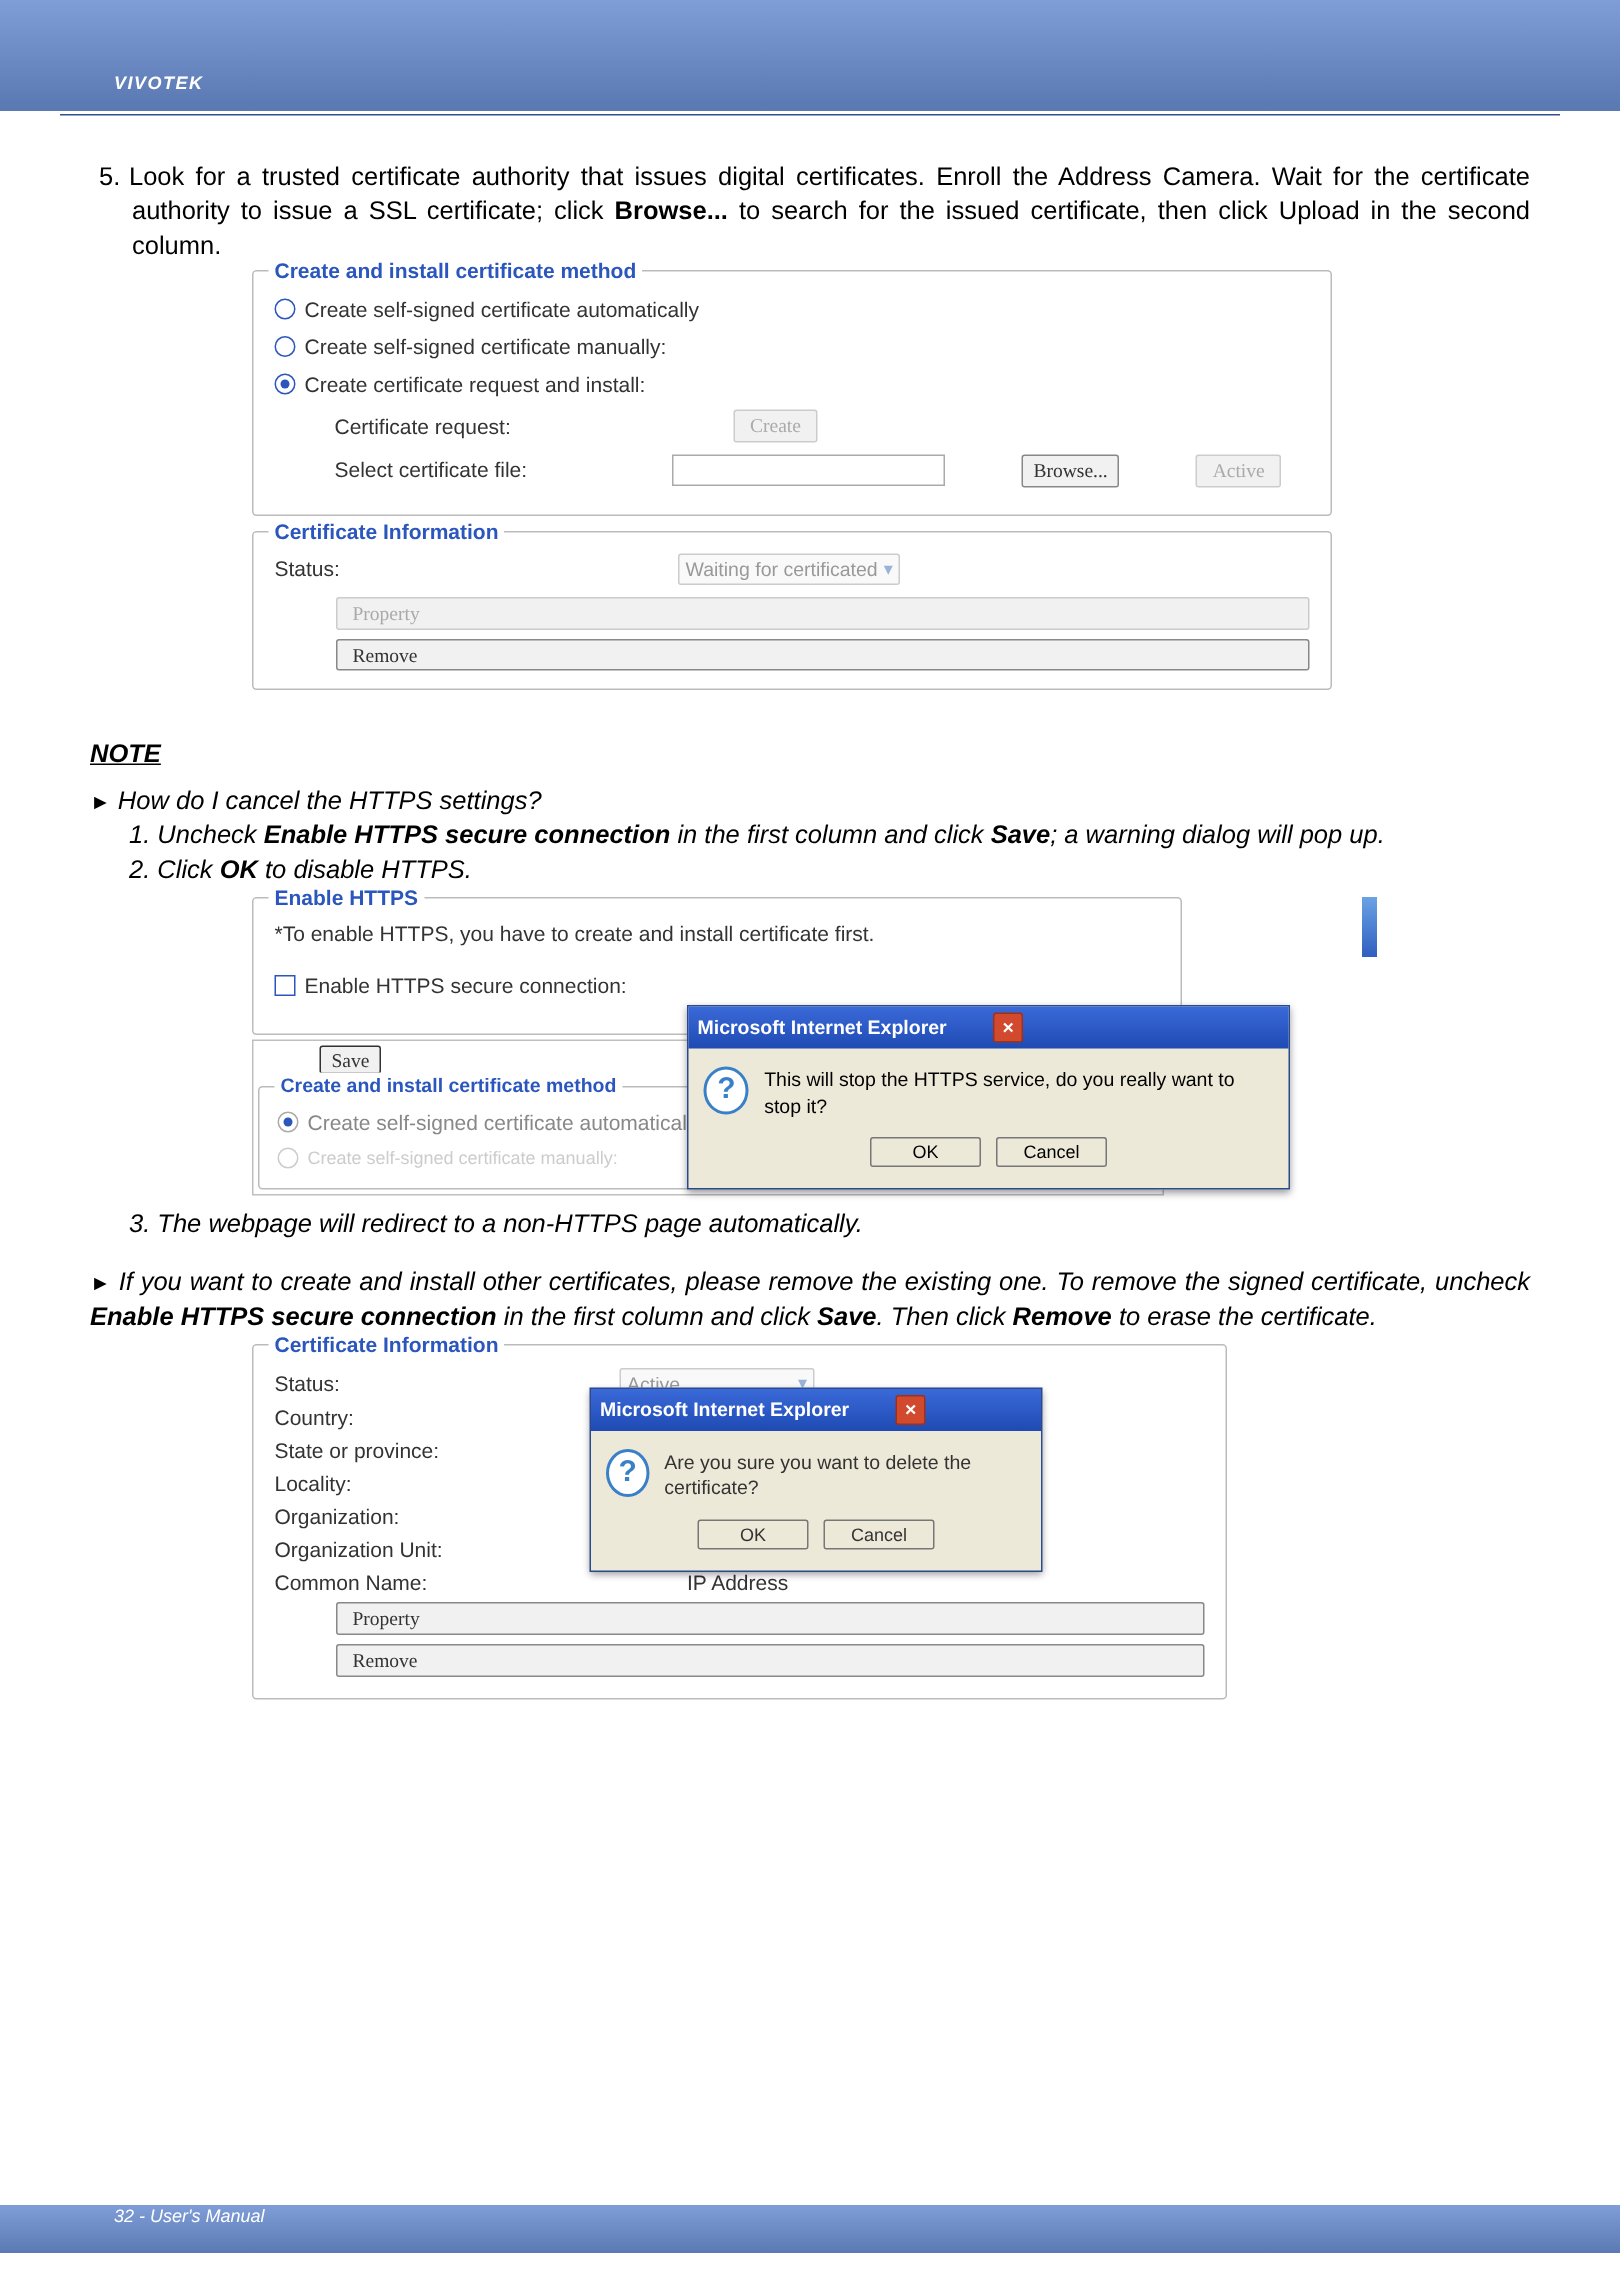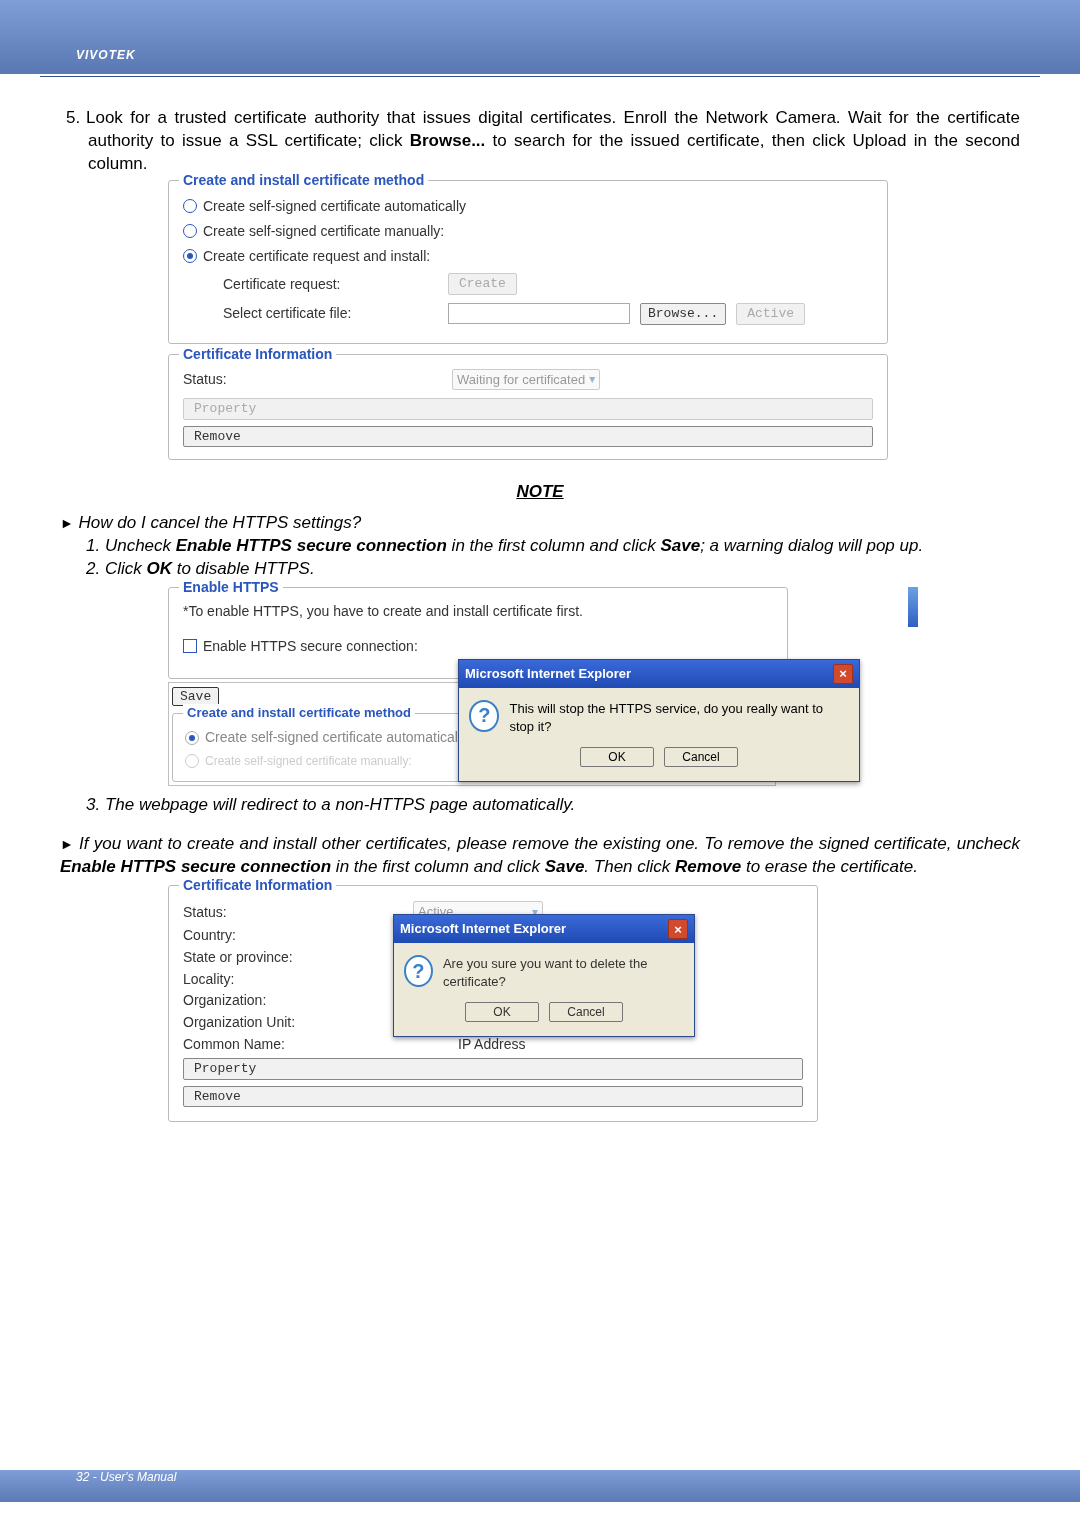--- a/index.html
+++ b/index.html
@@ -115,22 +115,23 @@
   }
   .lbl {
     min-width: 150px;
   }
   .btn {
     border: 1px solid #888;
     background: #f1f1f1;
     padding: 1px 10px;
     border-radius: 2px;
     font-size: 13px;
-    font-family: Liberation Mono, monospace;
+    font-family: Liberation Serif, serif;
     color: #333;
+    margin-left: 41px;
   }
   .btn.disabled {
     color: #aaa;
     border-color: #ccc;
   }
   .btn.sm {
     padding: 1px 7px;
   }
   .file-input {
     border: 1px solid #aaa;
@@ -164,23 +165,22 @@
   .btn-row {
     display: flex;
     gap: 6px;
     margin-top: 4px;
     flex-direction: column;
   }
   .note-title {
     font-weight: bold;
     font-style: italic;
     text-decoration: underline;
-    margin: 21px 0 8px 0;
+    margin: 32px 0 8px 0;
     font-size: 17px;
-    text-align: center;
   }
   .note-block {
     font-style: italic;
     font-size: 17px;
   }
   .note-block .tri {
     font-style: normal;
     font-size: 14px;
   }
   .note-block .bold { font-weight: bold; }
@@ -220,22 +220,23 @@
     width: 350px;
     font-size: 13px;
   }
   .ie-title {
     background: linear-gradient(#3a6ad9, #1f4ab3);
     color: #fff;
     font-weight: bold;
     padding: 4px 6px;
     display: flex;
     align-items: center;
-    justify-content: space-between;
+    justify-content: flex-start;
     font-size: 13px;
+    gap: 31px;
   }
   .ie-close {
     width: 18px;
     height: 18px;
     background: #d24a2e;
     border: 1px solid #a03018;
     color: #fff;
     display: flex;
     align-items: center;
     justify-content: center;
@@ -359,21 +360,21 @@
 
 <div class="page">
   <div class="header">
     <span class="brand">VIVOTEK</span>
   </div>
   <div class="hr-line"></div>
 
   <div class="content">
 
     <div class="ol-block just">
-      <span class="num">5.</span><span>Look for a trusted certificate authority that issues digital certificates. Enroll the Network Camera. Wait for the certificate authority to issue a SSL certificate; click </span><span style="font-weight:bold">Browse...</span><span> to search for the issued certificate, then click Upload in the second column.</span>
+      <span class="num">5.</span><span>Look for a trusted certificate authority that issues digital certificates. Enroll the Address Camera. Wait for the certificate authority to issue a SSL certificate; click </span><span style="font-weight:bold">Browse...</span><span> to search for the issued certificate, then click Upload in the second column.</span>
     </div>
 
     <div class="panel">
       <div class="fieldset">
         <span class="legend">Create and install certificate method</span>
         <div class="radio-row">
           <span class="radio"></span>
           <span>Create self-signed certificate automatically</span>
         </div>
         <div class="radio-row">

